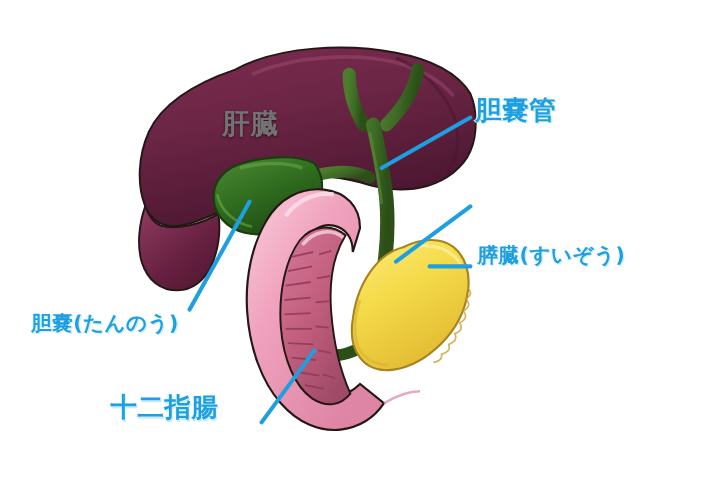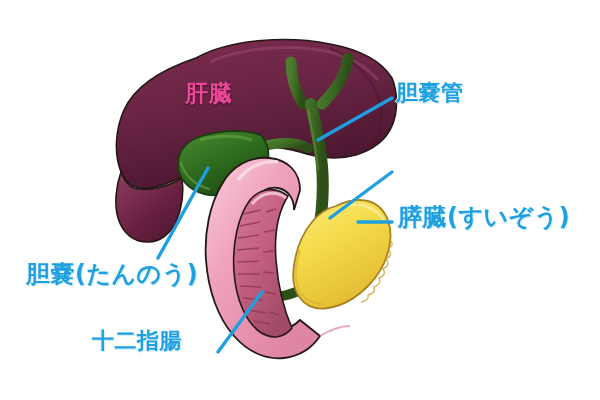--- a/index.html
+++ b/index.html
@@ -29,33 +29,33 @@
     font-weight: bold;
     white-space: nowrap;
     letter-spacing: 0.5px;
     text-shadow:
       0 0 2px #ffffff,
       1px 1px 0 #bfe8fb,
       -1px 0 0 #e8f7fe;
     line-height: 1;
   }
   .label-lg { font-size: 22px; }
-  .label-md { font-size: 24px; }
+  .label-md { font-size: 17px; }
   #label-gallbladder-duct { left: 396px; top: 82px; }
   #label-common-bile-duct { left: 396px; top: 152px; }
   #label-pancreas        { left: 398px; top: 205px; }
   #label-gallbladder     { left: 26px;  top: 262px; }
   #label-duodenum        { left: 92px;  top: 330px; }
   #label-liver {
     position: absolute;
     left: 185px;
-    top: 78px;
+    top: 88px;
     font-size: 23px;
     font-weight: bold;
-    color: #ec4899;
+    color: #737373;
     letter-spacing: 1px;
     font-family: "DejaVu Sans", sans-serif;
     text-shadow: 0 1px 2px rgba(40,8,24,.85);
     white-space: nowrap;
   }
 </style>
 </head>
 <body>
 
 <div id="diagram-root">

